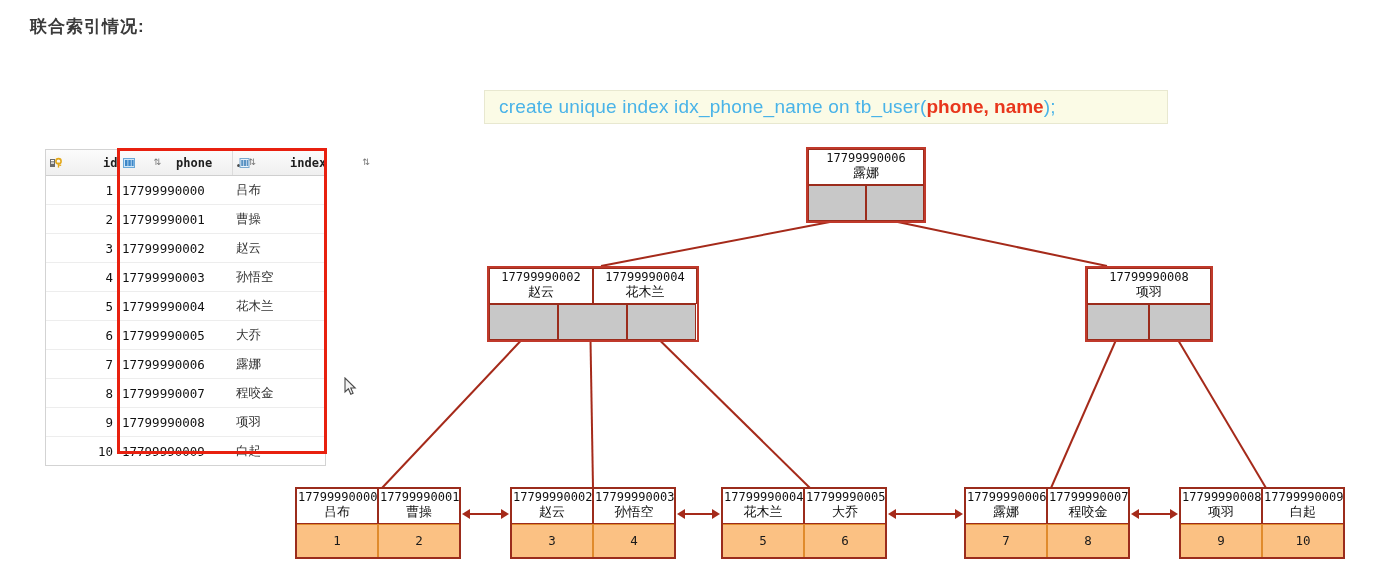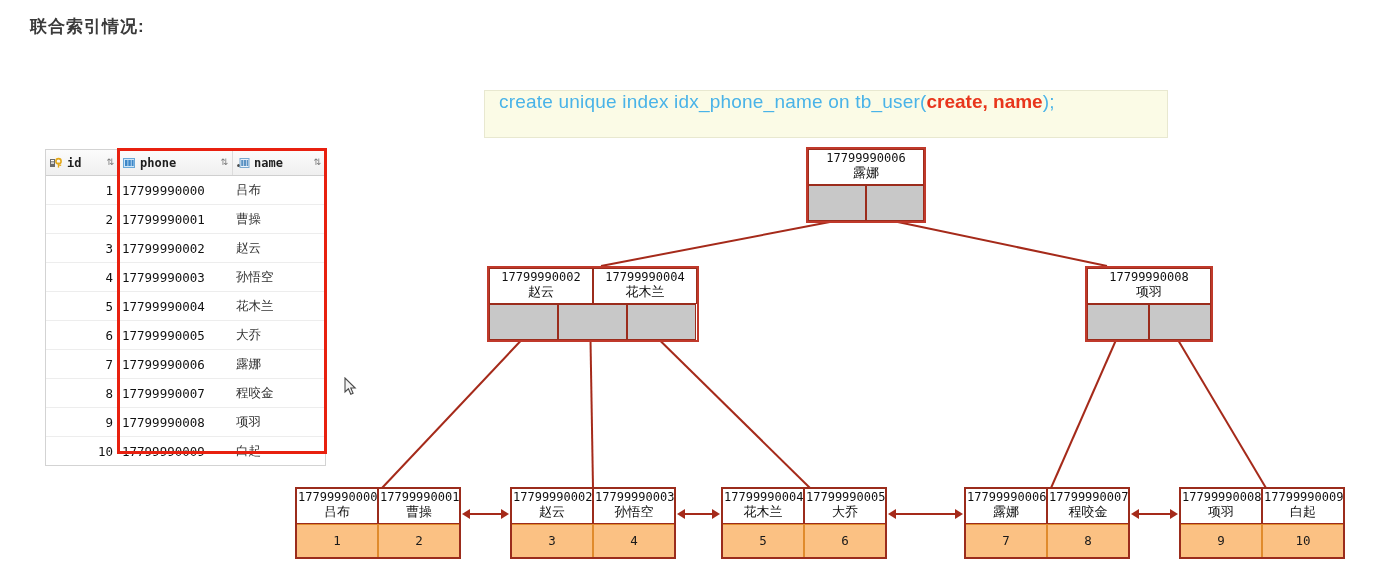--- a/index.html
+++ b/index.html
@@ -27,25 +27,26 @@
     letter-spacing: 1px;
     white-space: nowrap;
   }
 
   
   #sql-banner {
     position: absolute;
     left: 484px;
     top: 90px;
     width: 684px;
-    height: 48px;
+    height: 34px;
     background: #fbfbe6;
     border: 1px solid #e8e8d0;
     box-sizing: border-box;
     display: flex;
+    align-items: center;
     padding-left: 14px;
   }
   #sql-banner .sql-text {
     font-size: 19px;
     color: #49b3e8;
     white-space: nowrap;
     letter-spacing: 0.2px;
   }
   #sql-banner .sql-cols {
     font-size: 19px;
@@ -74,20 +75,21 @@
     font-size: 12.5px;
     color: #1e1e1e;
   }
   .grid-head .hc {
     display: flex;
     align-items: center;
     height: 100%;
     box-sizing: border-box;
     padding: 0 4px;
     position: relative;
+    gap: 36px;
   }
   .grid-head .hc.c-id    { width: 72px; justify-content: flex-start; }
   .grid-head .hc.c-phone { width: 114px; border-left: 1px solid #dcdcdc; justify-content: space-between; }
   .grid-head .hc.c-name  { width: 93px;  border-left: 1px solid #dcdcdc; }
   .hc .lbl { font-weight: 600; font-family: "DejaVu Sans Mono", monospace; font-size: 12px; }
   .hc .sorter {
     margin-left: auto;
     font-size: 9px;
     line-height: 7px;
     color: #777;
@@ -215,21 +217,21 @@
     height: 20px;
   }
 </style>
 </head>
 <body>
 
 <div id="page-title">联合索引情况:</div>
 
 <div id="sql-banner">
   <span class="sql-text">create unique index idx_phone_name on tb_user(</span>
-    <span class="sql-cols">create, name</span>
+    <span class="sql-cols">phone, name</span>
     <span class="sql-text">);</span>
 </div>
 
 <div id="data-grid">
   <div class="grid-head">
     <div class="hc c-id">
       <span class="ico">
         <svg width="13" height="12" viewBox="0 0 13 12">
           <rect x="0" y="2" width="5" height="8" fill="#6b6b6b"></rect>
           <rect x="1" y="3" width="3" height="1.3" fill="#fff"></rect>
@@ -257,21 +259,21 @@
     <div class="hc c-name">
       <span class="ico">
         <svg width="13" height="12" viewBox="0 0 13 12">
           <circle cx="1.6" cy="8.6" r="1.5" fill="#4a4a4a"></circle>
           <rect x="3" y="1.5" width="9" height="9" fill="#e9f2fa" stroke="#7aa9cf" stroke-width="1"></rect>
           <rect x="4.2" y="3" width="2.2" height="6" fill="#5b93c4"></rect>
           <rect x="7" y="3" width="2.2" height="6" fill="#5b93c4"></rect>
           <rect x="9.8" y="3" width="1.4" height="6" fill="#5b93c4"></rect>
         </svg>
       </span>
-      <span class="lbl">name</span>
+      <span class="lbl">index</span>
       <span class="sorter">⇅</span>
     </div>
   </div>
   <div id="grid-body">
       <div class="grid-row">
         <div class="gc c-id">1</div>
         <div class="gc c-phone">17799990000</div>
         <div class="gc c-name">吕布</div>
       </div>
       <div class="grid-row">

